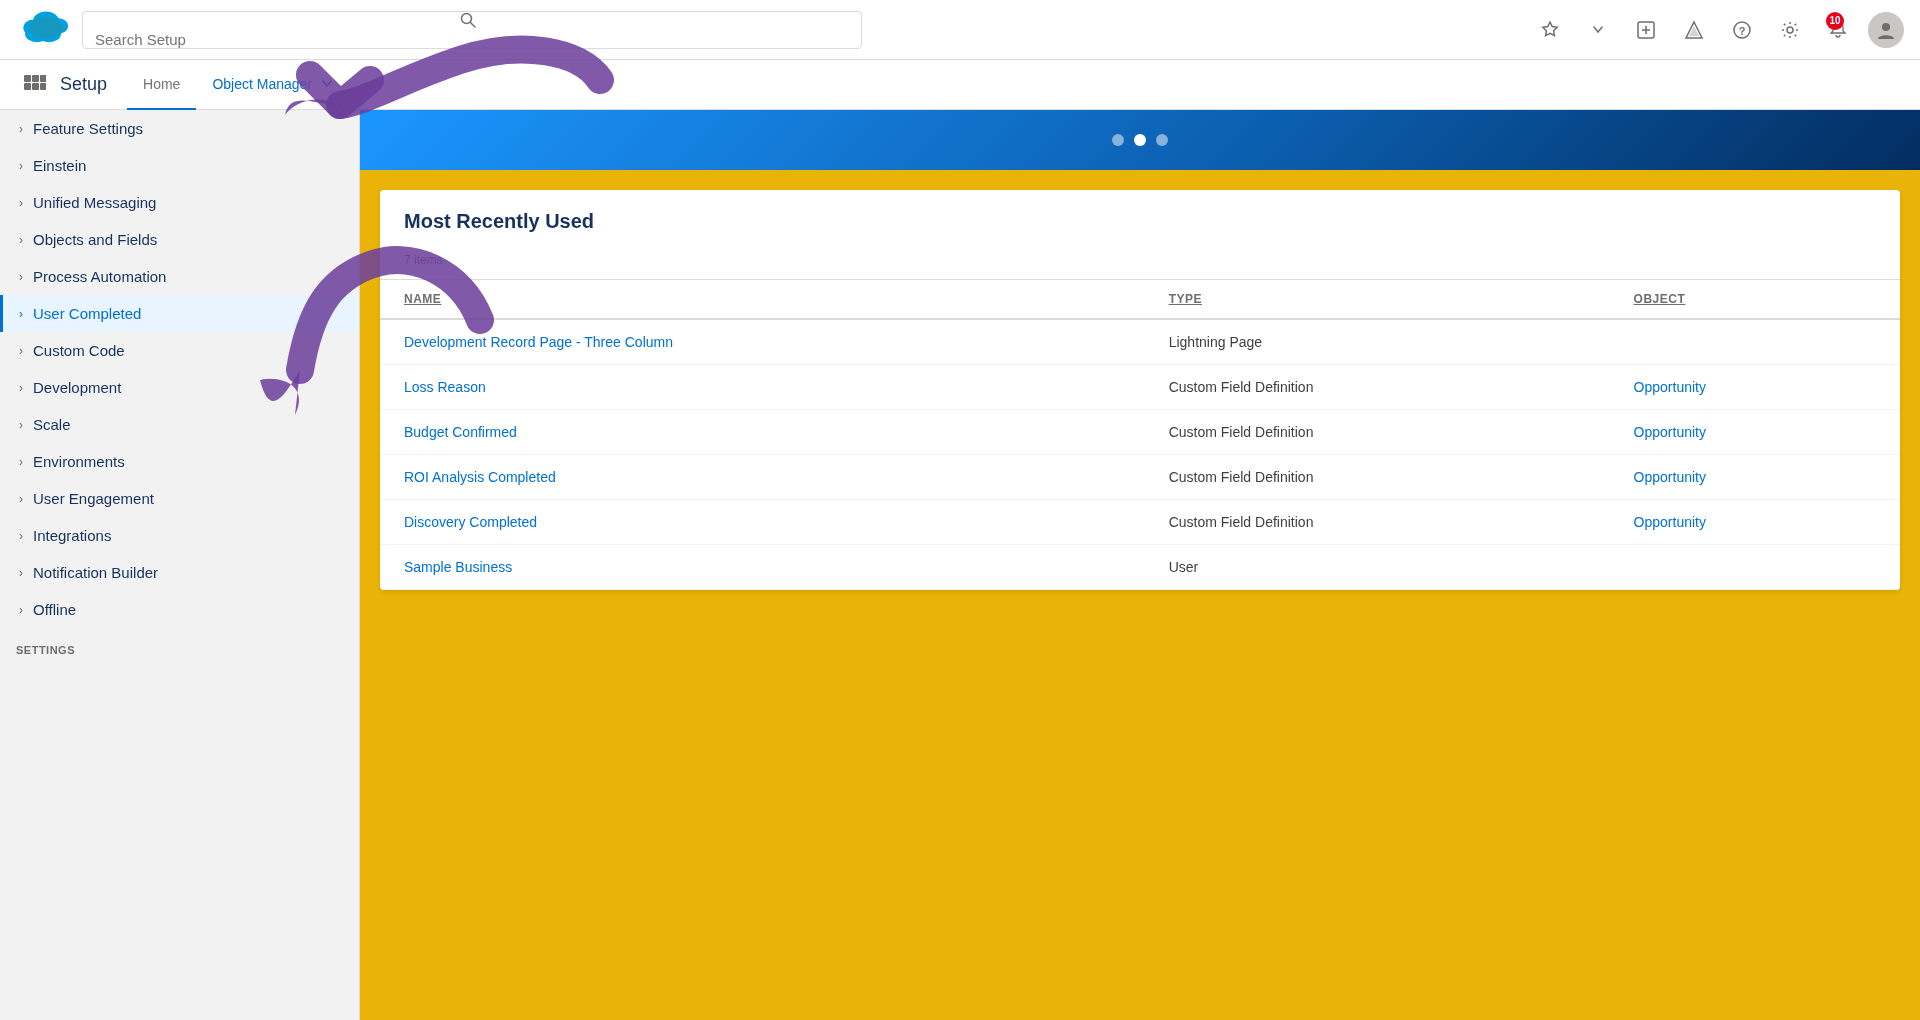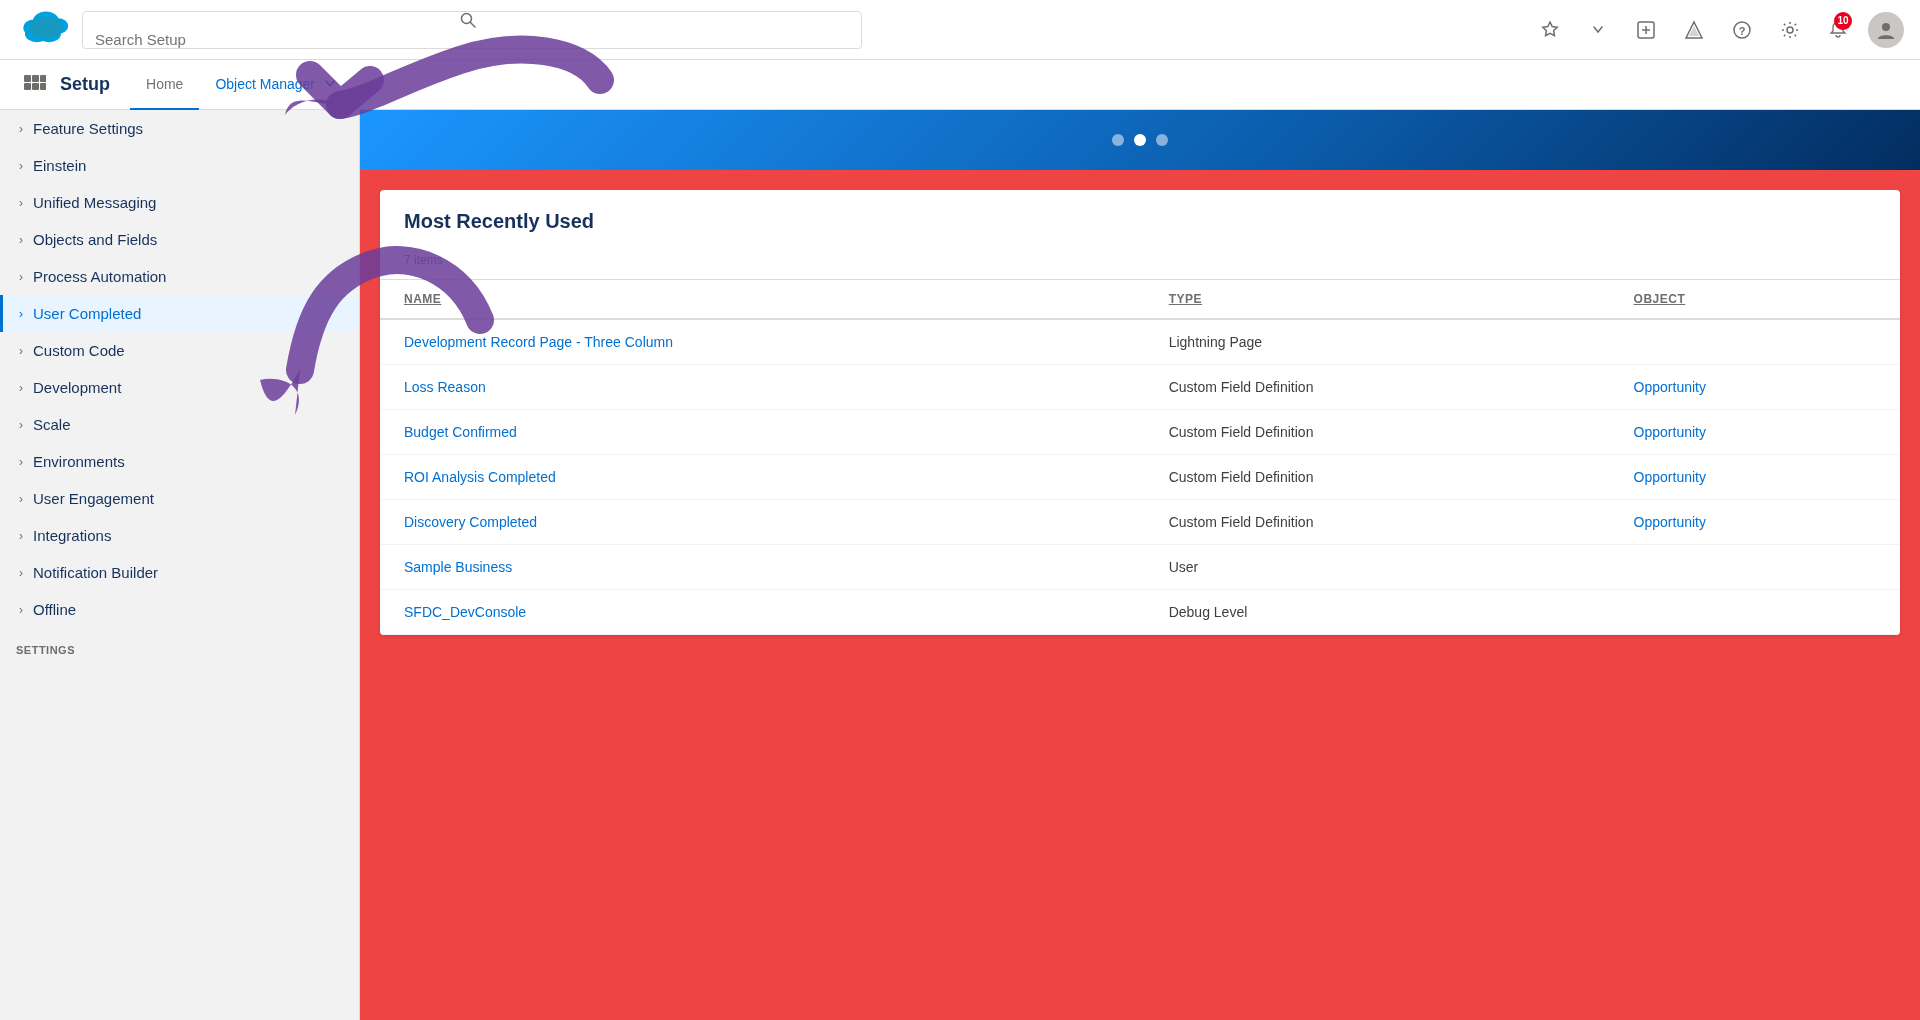--- a/index.html
+++ b/index.html
@@ -63,21 +63,21 @@
       justify-content: center;
       cursor: pointer;
       border-radius: 4px;
       color: #706e6b;
       font-size: 18px;
       position: relative;
     }
     .notification-badge {
       position: absolute;
       top: 0;
-      right: 4px;
+      right: 12px;
       background: #ea001e;
       color: white;
       border-radius: 50%;
       font-size: 10px;
       font-weight: bold;
       width: 18px;
       height: 18px;
       display: flex;
       align-items: center;
       justify-content: center;
@@ -107,21 +107,21 @@
       display: flex;
       align-items: center;
       justify-content: center;
       width: 36px;
       height: 36px;
       cursor: pointer;
       margin-right: 8px;
     }
     .setup-title {
       font-size: 18px;
-      font-weight: bold;
+      font-weight: normal;
       color: #16325c;
       margin-right: 20px;
     }
     .nav-tab {
       display: flex;
       align-items: center;
       height: 50px;
       padding: 0 16px;
       font-size: 14px;
       color: #0070d2;
@@ -215,21 +215,21 @@
       background: rgba(255,255,255,0.5);
       cursor: pointer;
     }
     .banner-dot.active {
       background: #fff;
     }
 
     
     .content-area {
       flex: 1;
-      background: #ef4444;
+      background: #eab308;
       overflow-y: auto;
       padding: 0;
     }
     .content-card {
       background: #fff;
       margin: 20px;
       border-radius: 4px;
       box-shadow: 0 2px 4px rgba(0,0,0,0.1);
       overflow: hidden;
     }
@@ -517,25 +517,20 @@
             <tr>
               <td><a class="link-text">Discovery Completed</a></td>
               <td>Custom Field Definition</td>
               <td><a class="link-text">Opportunity</a></td>
             </tr>
             <tr>
               <td><a class="link-text">Sample Business</a></td>
               <td>User</td>
               <td></td>
             </tr>
-            <tr>
-              <td><a class="link-text">SFDC_DevConsole</a></td>
-              <td>Debug Level</td>
-              <td></td>
-            </tr>
           </tbody>
         </table>
       </div>
     </div>
   </div>
 </div>
 
 <svg class="arrows-container" xmlns="http://www.w3.org/2000/svg" viewBox="0 0 1920 1020">
 
   <path d="M 600 80 C 580 50, 520 40, 460 60 C 400 80, 370 100, 340 105" stroke="#6a3d9a" stroke-width="28" fill="none" stroke-linecap="round" opacity="0.85"></path>

